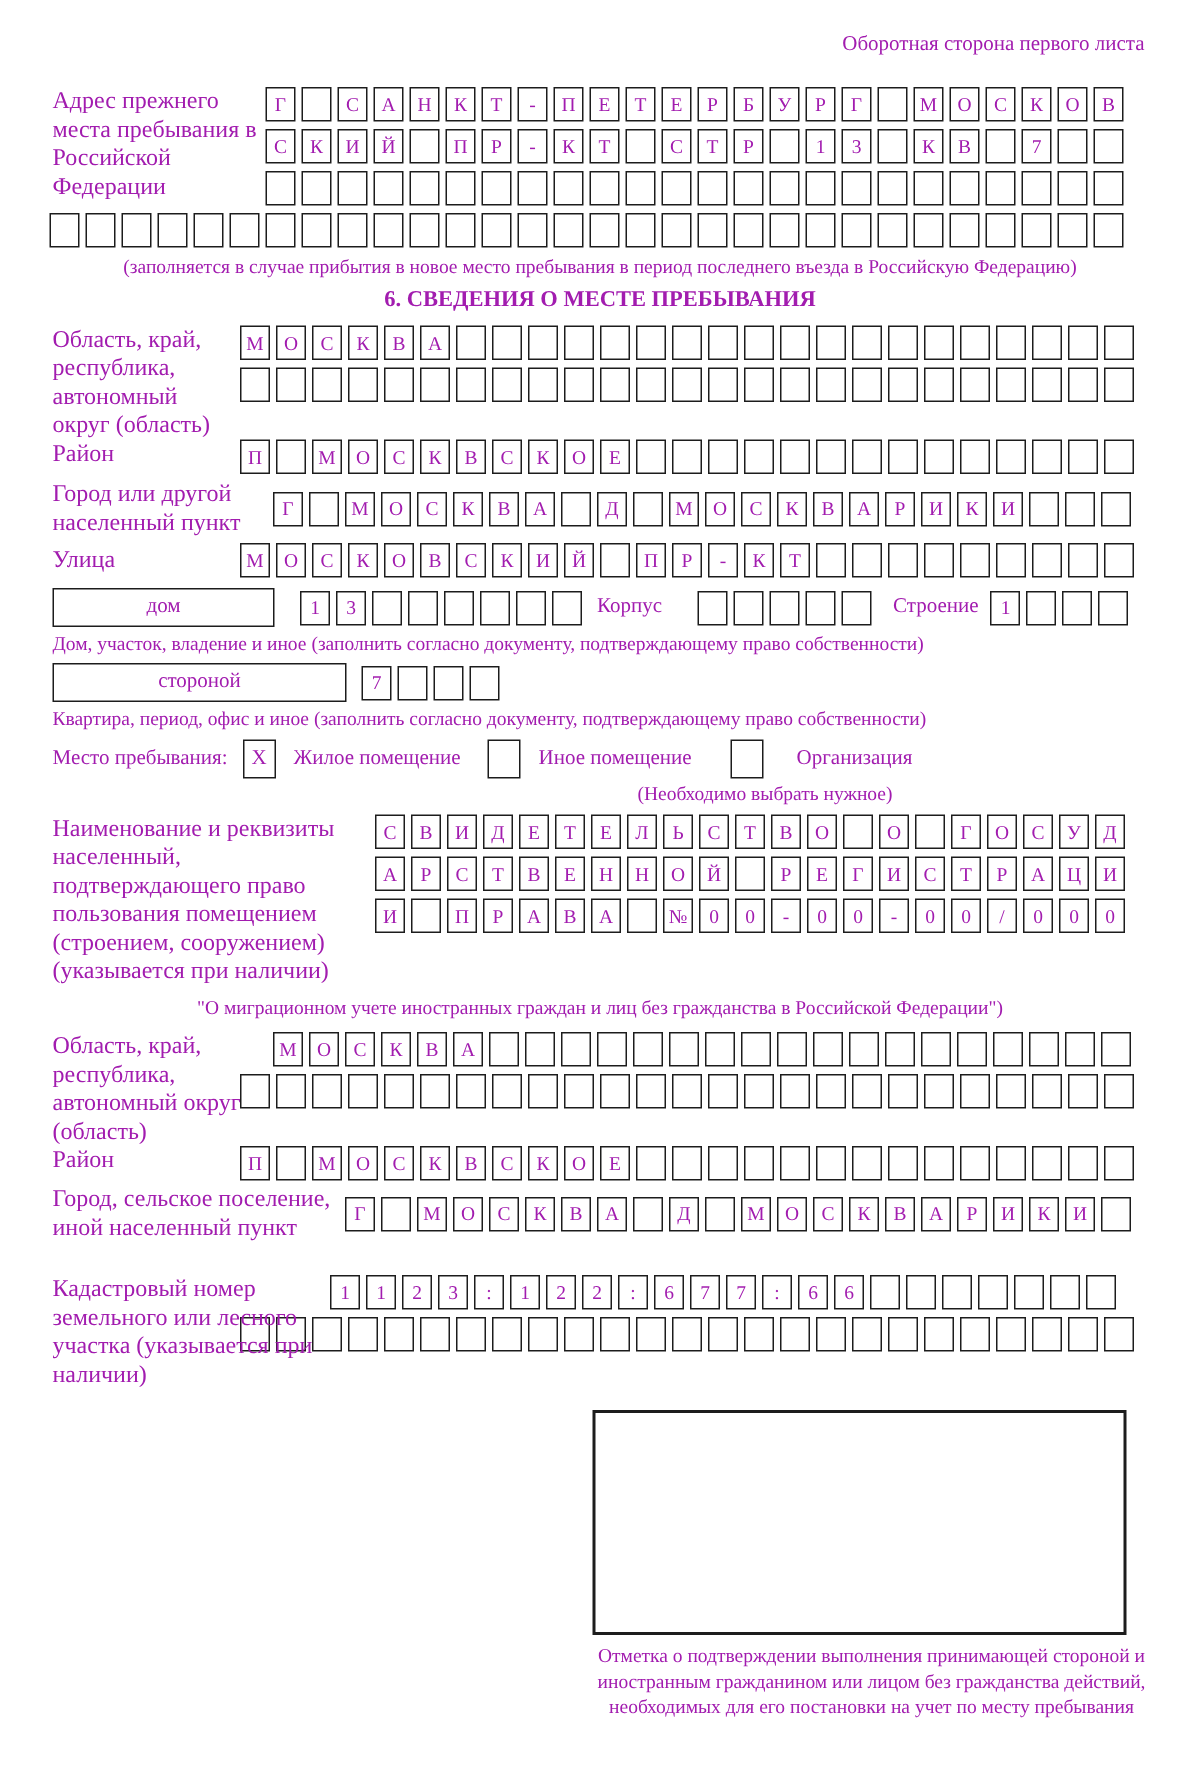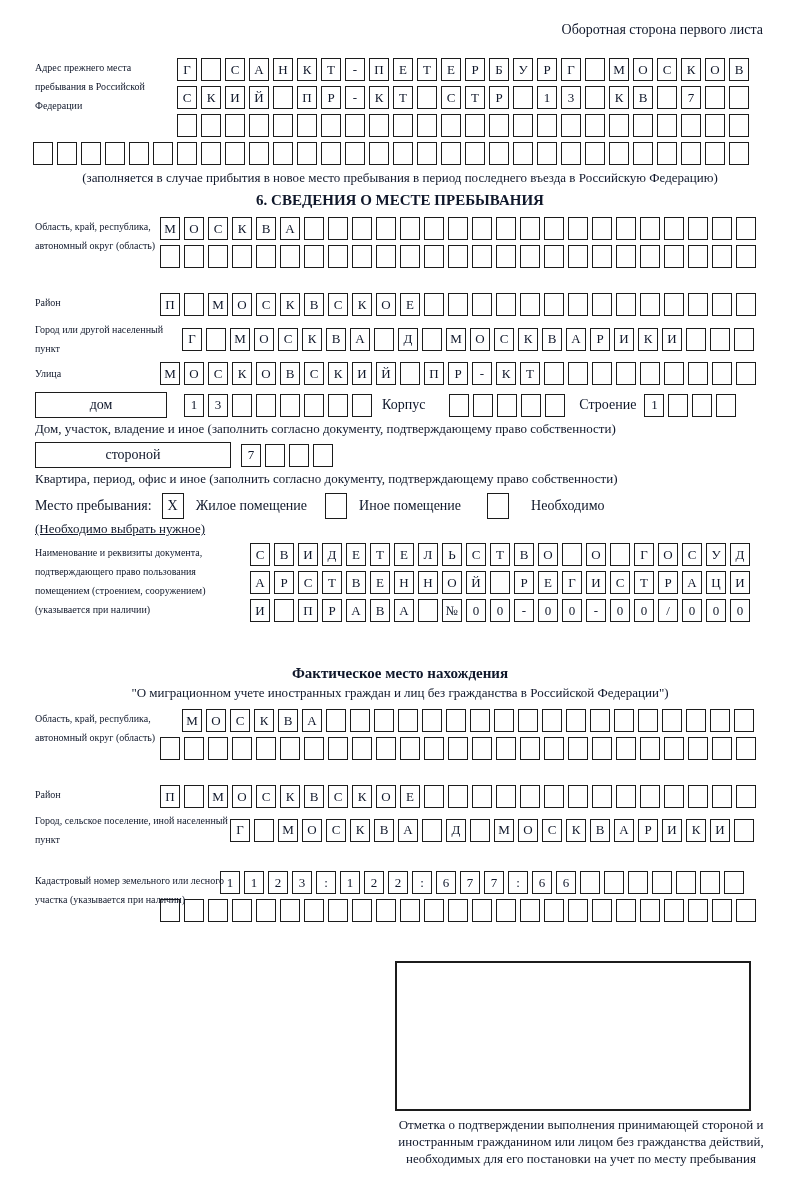--- a/index.html
+++ b/index.html
@@ -1,20 +1,20 @@
 <!DOCTYPE html>
 <html><head>
 <meta charset="utf-8">
 <style>
   html,body{margin:0;padding:0;background:#e8e8e8;}
   .page{width:800px;height:1180px;background:#ffffff;box-sizing:border-box;
-        padding:8px 35px 0 35px;font-family:"Liberation Serif",serif;color:#0f172a;
+        padding:8px 35px 0 35px;font-family:"Liberation Serif",serif;color:#a21caf;
         position:relative;overflow:hidden;margin:0 auto;}
   .hdr{margin-top:14px;text-align:right;font-size:14px;padding-right:2px;}
-  .lbl{font-size:10px;line-height:19px;}
+  .lbl{font-size:16px;line-height:19px;}
   .cap{font-size:13px;line-height:16px;}
   .cap-c{text-align:center;}
   .ttl{font-size:15px;font-weight:bold;text-align:center;}
   .cellrow{display:flex;margin-bottom:5px;}
   .cells{display:flex;}
   .cell{flex:none;width:20px;height:23px;box-sizing:border-box;border:1.5px solid #1c1c1c;
         margin-right:4px;display:flex;align-items:center;justify-content:center;
         font-size:13px;overflow:hidden;background:#fff;}
   .group{position:relative;}
   .labelcol{position:absolute;left:0;top:0;width:122px;}
@@ -22,21 +22,21 @@
   .ml125{margin-left:125px;}
   .ml147{margin-left:147px;}
   .ml185{margin-left:185px;}
   .ml215{margin-left:215px;}
   .mlneg{margin-left:-2px;}
   .mt25{margin-top:25px;}
   .mt24{margin-top:24px;}
   .flexrow{display:flex;align-items:center;}
   .fieldbox{box-sizing:border-box;border:1.5px solid #1c1c1c;height:26px;
             display:flex;align-items:center;justify-content:center;font-size:14px;flex:none;}
-  .w148{width:132px;}
+  .w148{width:148px;}
   .w196{width:196px;}
   .inlinelbl{font-size:14px;line-height:26px;flex:none;}
   .cbox{flex:none;width:22px;height:26px;box-sizing:border-box;border:1.5px solid #1c1c1c;
         display:flex;align-items:center;justify-content:center;font-size:14px;background:#fff;}
   .stamp{box-sizing:border-box;border:2px solid #1c1c1c;width:356px;height:150px;
          margin-left:360px;margin-top:10px;background:#fff;}
   .stampcap{margin-left:328px;width:436px;text-align:center;font-size:13px;line-height:17px;margin-top:5px;}
   .notes{text-align:center;font-size:13px;line-height:17px;margin-top:2px;}
 </style>
 </head>
@@ -355,27 +355,27 @@
   </div>
   <div class="cap" style="margin-top:3px;">Квартира, период, офис и иное (заполнить согласно документу, подтверждающему право собственности)</div>
 
   <div class="flexrow" style="margin-top:6px;">
     <div class="inlinelbl">Место пребывания:</div>
     <div class="cbox" style="margin-left:10px;">X</div>
     <div class="inlinelbl" style="margin-left:12px;">Жилое помещение</div>
     <div class="cbox" style="margin-left:18px;"></div>
     <div class="inlinelbl" style="margin-left:12px;">Иное помещение</div>
     <div class="cbox" style="margin-left:26px;"></div>
-    <div class="inlinelbl" style="margin-left:22px;">Необходимо</div>
-  </div>
-  <div class="cap" style="width:560px;text-align:left;margin-top:2px;text-decoration:underline;">(Необходимо выбрать нужное)</div>
+    <div class="inlinelbl" style="margin-left:22px;">Организация</div>
+  </div>
+  <div class="cap" style="width:560px;text-align:right;margin-top:2px;">(Необходимо выбрать нужное)</div>
 
   <div class="group" style="margin-top:6px;min-height:118px;">
     <div class="labelcol" style="width:210px;">
-      <div class="lbl">Наименование и реквизиты документа, подтверждающего право пользования помещением (строением, сооружением) (указывается при наличии)</div>
+      <div class="lbl">Наименование и реквизиты населенный, подтверждающего право пользования помещением (строением, сооружением) (указывается при наличии)</div>
     </div>
     <div class="cellrow ml215">
         <div class="cell">С</div>
         <div class="cell">В</div>
         <div class="cell">И</div>
         <div class="cell">Д</div>
         <div class="cell">Е</div>
         <div class="cell">Т</div>
         <div class="cell">Е</div>
         <div class="cell">Л</div>
@@ -434,21 +434,20 @@
         <div class="cell">-</div>
         <div class="cell">0</div>
         <div class="cell">0</div>
         <div class="cell">/</div>
         <div class="cell">0</div>
         <div class="cell">0</div>
         <div class="cell">0</div>
       </div>
   </div>
 
-  <div class="ttl" style="margin-top:4px;">Фактическое место нахождения</div>
   <div class="notes">"О миграционном учете иностранных граждан и лиц без гражданства в Российской Федерации")</div>
 
   <div class="group" style="margin-top:8px;">
     <div class="labelcol" style="width:150px;">
       <div class="lbl lbl-region">Область, край, республика, автономный округ (область)</div>
       <div class="lbl">Район</div>
     </div>
     <div class="cellrow ml147">
         <div class="cell">М</div>
         <div class="cell">О</div>

